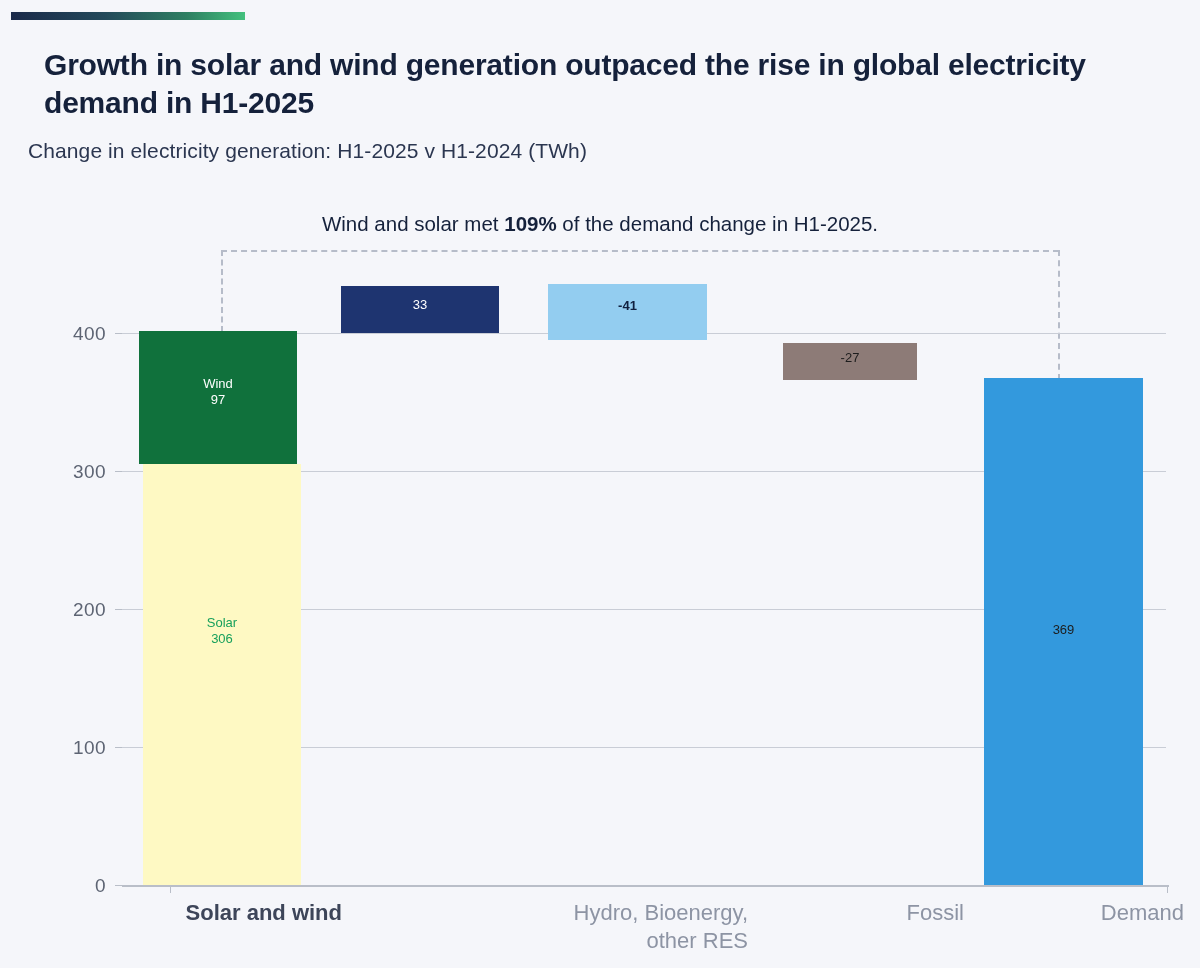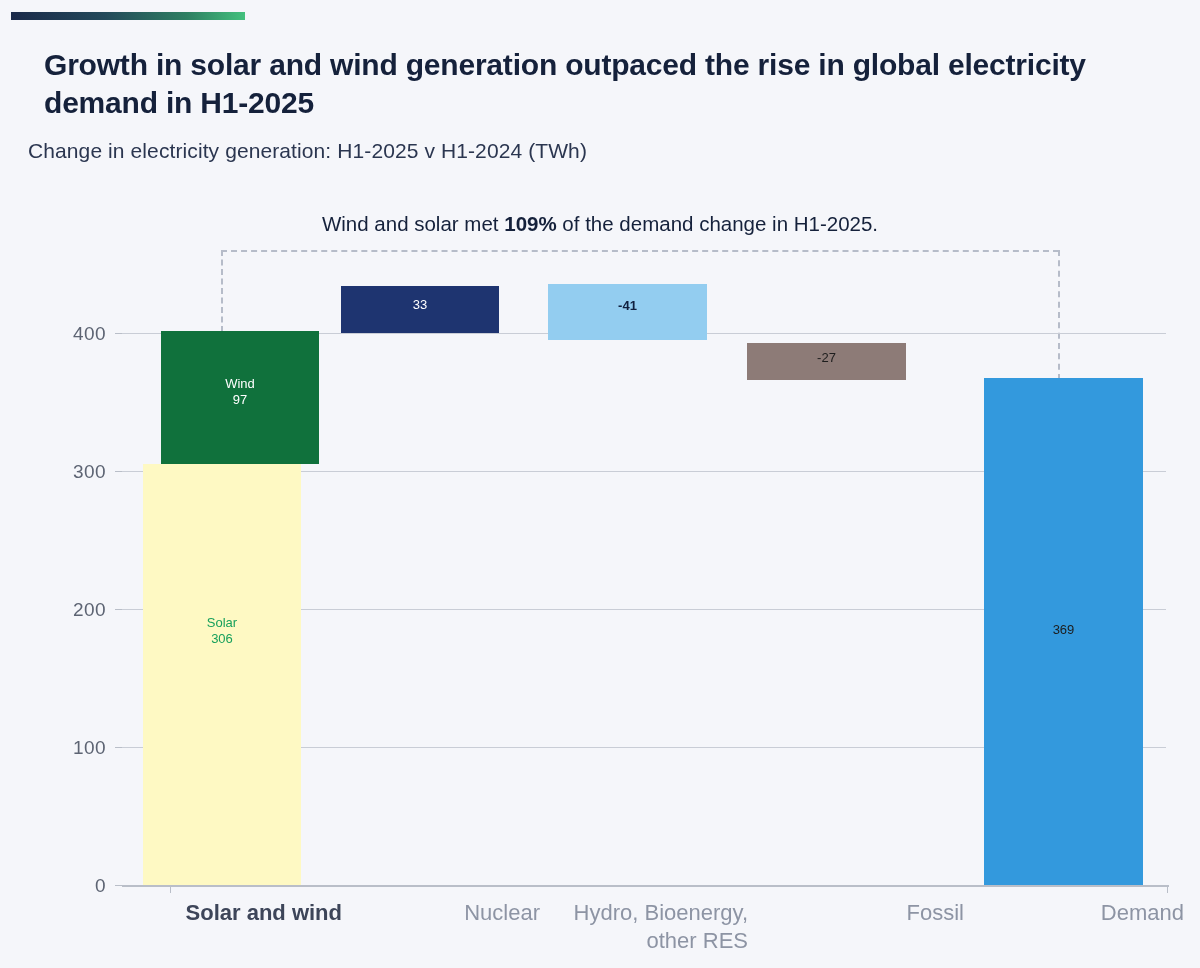--- a/index.html
+++ b/index.html
@@ -186,51 +186,48 @@
     <div class="ytick-label" style="top:461px;">300</div>
     <div class="ytick-label" style="top:599px;margin-left:16px;">200</div>
     <div class="ytick-label" style="top:737px;">100</div>
     <div class="ytick-label" style="top:875px;">0</div>
 
     <div class="bar" style="left:143px; top:464px; width:158px; height:421px; background:#fef9c3;">
       <div class="bar-label solar-text" style="top:151px;">
         <span>Solar</span><br><span>306</span>
       </div>
     </div>
-    <div class="bar" style="left:161px; top:331px; width:158px; height:133px; background:#10713c;">
+    <div class="bar" style="left:139px; top:331px; width:158px; height:133px; background:#10713c;">
       <div class="bar-label white" style="top:45px;">
         <span>Wind</span><br><span>97</span>
       </div>
     </div>
 
     <div class="bar" style="left:341px; top:286px; width:158px; height:47px; background:#1e3470;">
       <div class="bar-label white" style="top:11px;">33</div>
     </div>
 
     <div class="bar" style="left:548px; top:284px; width:159px; height:56px; background:#93cdf0;">
       <div class="bar-label navy-bold" style="top:14px;">-41</div>
     </div>
 
-    <div class="bar" style="left:747px; top:343px; width:159px; height:37px; background:#8d7b77;">
+    <div class="bar" style="left:783px; top:343px; width:134px; height:37px; background:#8d7b77;">
       <div class="bar-label dark" style="top:7px;">-27</div>
     </div>
 
     <div class="bar" style="left:984px; top:378px; width:159px; height:507px; background:#3399dd;">
       <div class="bar-label dark" style="top:244px;">369</div>
     </div>
 
     <div class="xtick-tiny" style="left:170px;"></div>
     <div class="xtick-tiny" style="left:1167px;"></div>
 
     <div class="xtick-label emphasis" style="left:102px; width:240px;">
       <span id="xl0">Solar and wind</span>
     </div>
-    <div class="xtick-label" style="left:300px; width:240px;">
-      <span id="xl1">Nuclear</span>
-    </div>
     <div class="xtick-label" style="left:508px; width:240px;">
       <span id="xl2">Hydro, Bioenergy,<br>other RES</span>
     </div>
     <div class="xtick-label" style="left:724px; width:240px;">
       <span id="xl3">Fossil</span>
     </div>
     <div class="xtick-label" style="left:944px; width:240px;">
       <span id="xl4">Demand</span>
     </div>
 

